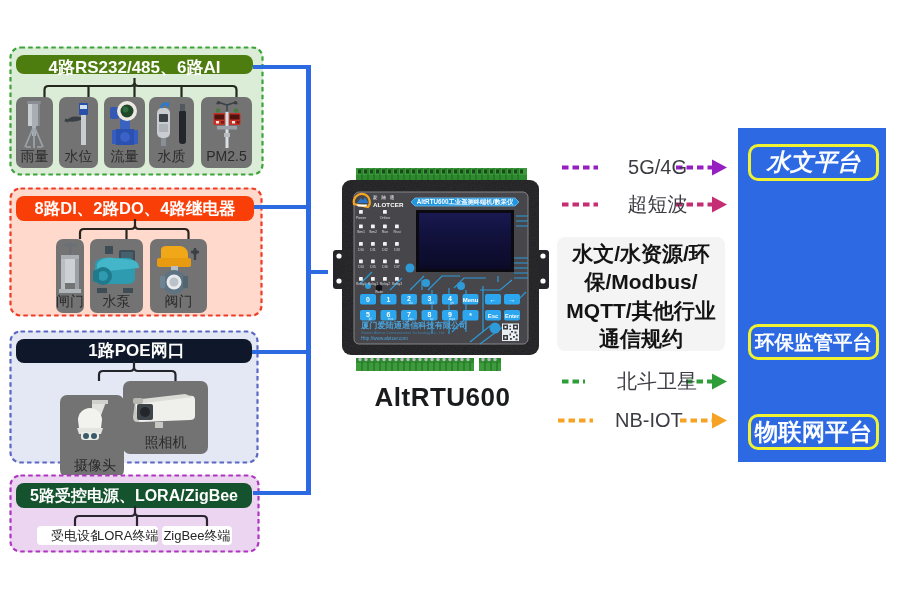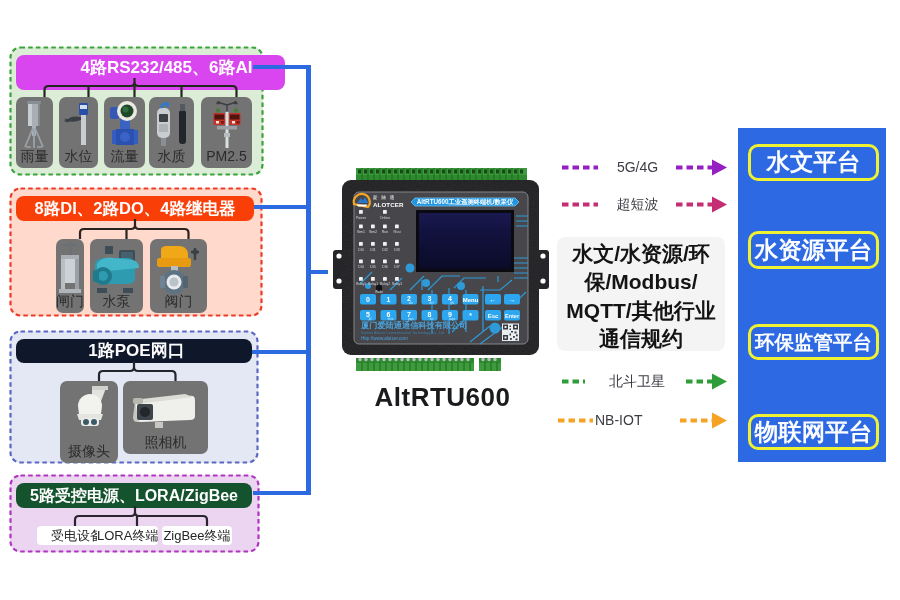--- a/index.html
+++ b/index.html
@@ -11,33 +11,33 @@
   font-weight:bold;text-align:center;}
 .card{position:absolute;background:#737373;border-radius:7px;display:flex;
   flex-direction:column;align-items:center;justify-content:flex-end;}
 .card .lbl{font-size:14px;color:rgba(42,42,42,0.99);line-height:1;margin-bottom:5px;white-space:nowrap;}
 .chip{position:absolute;background:#fff;border-radius:4px;font-size:13px;color:rgba(34,34,34,0.99);
   text-align:center;white-space:nowrap;}
 svg{display:block;}
 text{fill-opacity:0.99;}
 
 .bluline{position:absolute;background:#2b6ae0;}
-.rowlab{position:absolute;font-size:14px;color:rgba(58,58,66,0.99);white-space:nowrap;}
+.rowlab{position:absolute;font-size:20px;color:rgba(58,58,66,0.99);white-space:nowrap;margin-left:20px;}
 .plat{position:absolute;left:10px;width:125px;border:3px solid #eef233;border-radius:10px;
   color:rgba(255,255,255,0.99);font-weight:bold;text-align:center;}
 </style>
 </head>
 <body>
 
 <div class="abs" style="left:10px;top:47px;width:253px;height:128px;background:#dcedd7;border-radius:10px;"></div>
 <svg class="abs" style="left:9px;top:46px;" width="255" height="130">
     <rect x="1.5" y="1.5" width="252" height="127" rx="10" fill="none" stroke="#3ca23c" stroke-width="2.2" stroke-dasharray="4.5 3.2"></rect>
   </svg>
-<div class="hdr" style="left:16px;top:55px;width:237px;height:35px;background:#d946ef;
-  font-size:17px;line-height:25px;padding-left:32px;">4路RS232/485、6路AI</div>
+<div class="hdr" style="left:16px;top:55px;width:237px;height:19px;background:#4d7c0f;
+  font-size:17px;line-height:25px;">4路RS232/485、6路AI</div>
 
 <svg class="abs" style="left:10px;top:78px;" width="253" height="20" viewBox="0 0 253 20">
  <path d="M124.5 0 V4 Q124.5 8 120.5 8 H38.5 Q34.5 8 34.5 12 V19 M124.5 4 Q124.5 8 128.5 8 H222.5 Q226.5 8 226.5 12 V19
    M78.5 8 V19 M124.5 8 V19 M171.5 8 V19" stroke="#23281e" stroke-width="2.2" fill="none"></path>
 </svg>
 <div class="card" style="left:16px;top:97px;width:37px;height:71px;">
  <svg width="30" height="52" viewBox="0 0 30 52" style="position:absolute;top:3px;left:3px;">
   <path d="M9 2 h12 v24 h-12z" fill="#a8aeb4"></path>
   <path d="M9 2 h4 v24 h-4z" fill="#c8cdd2"></path>
   <path d="M19 2 h2 v24 h-2z" fill="#83898f"></path>
@@ -161,21 +161,21 @@
 
 <div class="abs" style="left:10px;top:331px;width:248px;height:132px;background:#e4e8f5;border-radius:10px;"></div>
 <svg class="abs" style="left:9px;top:330px;" width="250" height="134">
     <rect x="1.5" y="1.5" width="247" height="131" rx="10" fill="none" stroke="#5a68c4" stroke-width="2.2" stroke-dasharray="4.5 3.2"></rect>
   </svg>
 <div class="hdr" style="left:16px;top:339px;width:236px;height:24px;background:#0f172a;
   font-size:17px;line-height:24px;text-indent:5px;">1路POE网口</div>
 <svg class="abs" style="left:10px;top:361px;" width="248" height="21" viewBox="0 0 248 21">
  <path d="M124 0 V6 Q124 10 120 10 H93 Q89 10 89 14 V20 M124 6 Q124 10 128 10 H161.5 Q165.5 10 165.5 14 V20" stroke="#23252a" stroke-width="2.2" fill="none"></path>
 </svg>
-<div class="card" style="left:60px;top:381px;width:58px;height:82px;">
+<div class="card" style="left:60px;top:395px;width:58px;height:82px;padding-left:6px;">
  <svg width="50" height="50" viewBox="0 0 50 50" style="position:absolute;top:3px;left:4px;">
   <path d="M28 4 h14 l-6 16 l-8 2z" fill="#e2e2de"></path>
   <path d="M28 2 h16 v4 h-16z" fill="#d0d0cc"></path>
   <path d="M14 22 a12 12 0 0 1 24 0 l-1 8 h-22z" fill="#f2f2ee"></path>
   <path d="M13 30 h26 l-2 6 h-22z" fill="#e4e4e0"></path>
   <rect x="17" y="34" width="18" height="8" rx="3" fill="#ecece8"></rect>
   <circle cx="22" cy="38" r="3" fill="#3a5a6a"></circle>
   <circle cx="30" cy="38" r="3" fill="#3a5a6a"></circle>
  </svg>
  <div class="lbl">摄像头</div>
@@ -510,17 +510,16 @@
 </svg>
 <div class="rowlab" style="left:587px;top:370px;width:100px;text-align:center;line-height:23px;">北斗卫星</div>
 <svg class="abs" style="left:556px;top:409px;" width="175" height="23" viewBox="0 0 175 23">
  <line x1="2" y1="11.5" x2="37" y2="11.5" stroke="#f5a225" stroke-width="4.2" stroke-dasharray="6.5 4"></line>
  <line x1="124" y1="11.5" x2="156" y2="11.5" stroke="#f5a225" stroke-width="4.2" stroke-dasharray="6.5 4"></line>
  <path d="M156 3.5 L171 11.5 L156 19.5z" fill="#f5a225"></path>
 </svg>
 <div class="rowlab" style="left:595px;top:409px;width:83px;line-height:23px;">NB-IOT</div>
 
 <div class="abs" style="left:738px;top:128px;width:148px;height:334px;background:#2c69e3;">
- <div class="plat" style="top:16px;height:31px;font-size:23.5px;line-height:31px;">水文平台</div>
- <div class="plat" style="top:103px;height:32px;font-size:23.5px;line-height:32px;">水资源平台</div>
+ <div class="plat" style="top:16px;height:31px;font-size:23.5px;line-height:31px;font-style:italic;">水文平台</div>
  <div class="plat" style="top:196px;height:30px;font-size:19.5px;line-height:30px;">环保监管平台</div>
  <div class="plat" style="top:286px;height:30px;font-size:23.5px;line-height:30px;">物联网平台</div>
 </div>
 
 </body></html>

